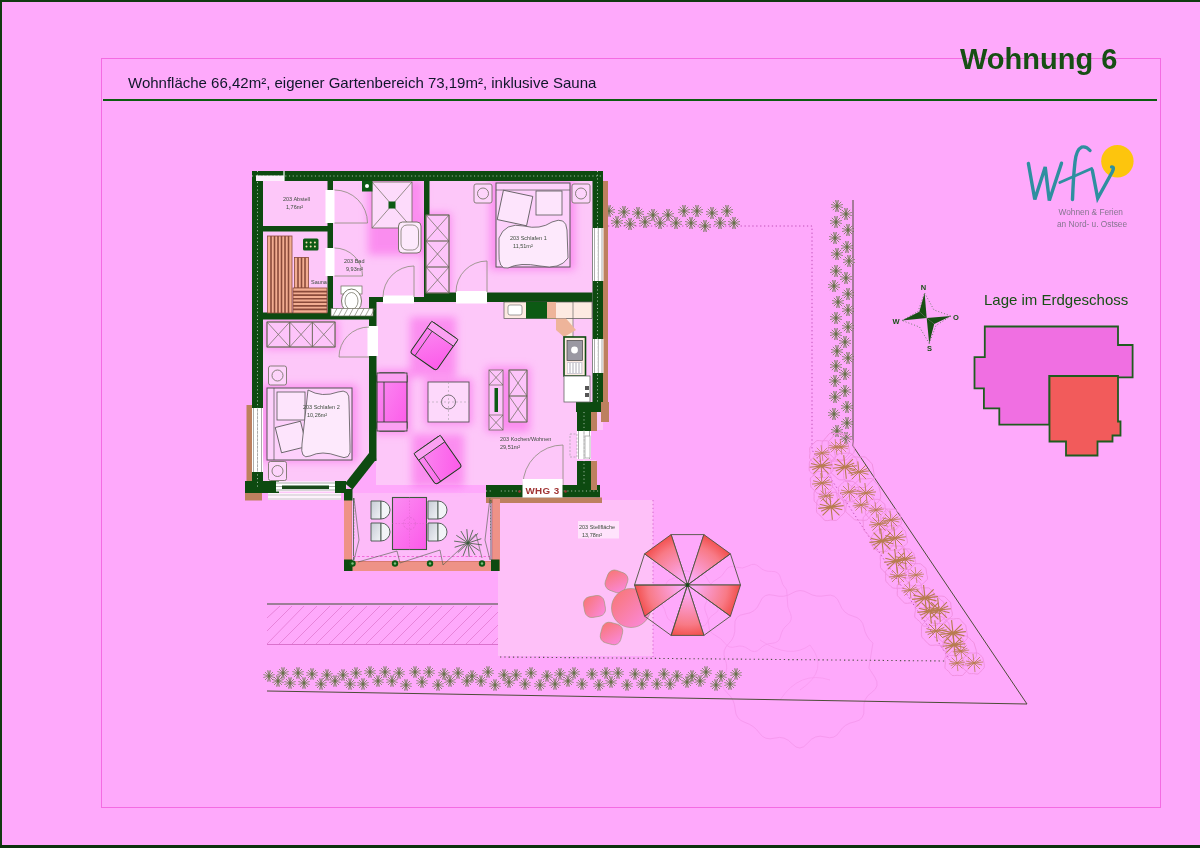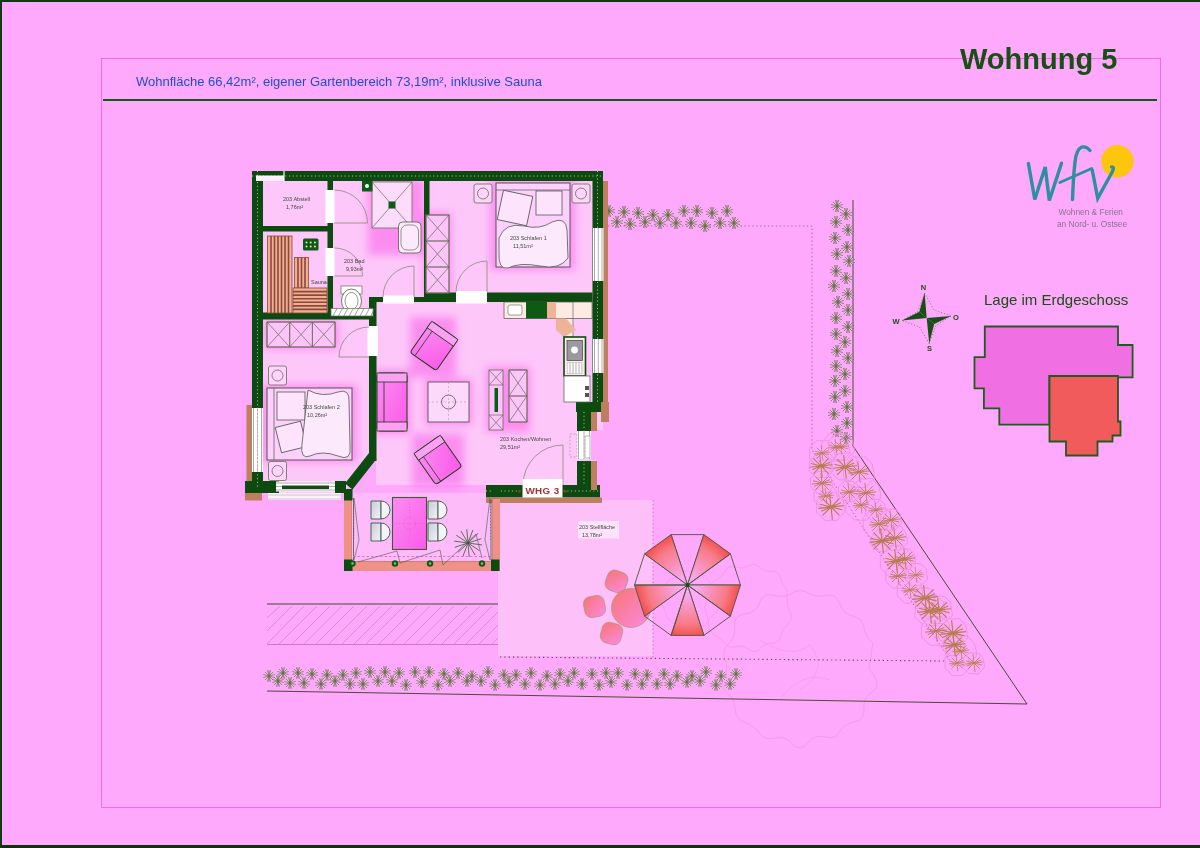--- a/index.html
+++ b/index.html
@@ -3,34 +3,34 @@
 <meta charset="utf-8">
 <style>
   html,body{margin:0;padding:0;}
   body{width:1200px;height:848px;background:#fea9fb;overflow:hidden;position:relative;
        font-family:"Liberation Sans", sans-serif;}
   #edgeTop{position:absolute;left:0;top:0;width:1200px;height:2px;background:#123a12;}
   #edgeLeft{position:absolute;left:0;top:0;width:2px;height:848px;background:#123a12;}
   #edgeBottom{position:absolute;left:0;top:845px;width:1200px;height:3px;background:#0d330d;}
   #outerbox{position:absolute;left:101px;top:58px;width:1058px;height:748px;
             border:1px solid #f46be2;}
-  #title{position:absolute;left:136px;top:74px;font-size:13px;color:#1d4ed8;}
+  #title{position:absolute;left:128px;top:74px;font-size:15px;color:#0f172a;}
   #titleline{position:absolute;left:103px;top:99px;width:1054px;height:2px;background:#0c5c10;}
   #wohnung{position:absolute;left:960px;top:43px;font-size:29px;font-weight:bold;color:#174f14;}
   svg{position:absolute;left:0;top:0;}
 </style>
 </head>
 <body>
 <div id="outerbox"></div>
 <div id="edgeTop"></div>
 <div id="edgeLeft"></div>
 <div id="edgeBottom"></div>
 <div id="titleline"></div>
 <div id="title">Wohnfläche 66,42m², eigener Gartenbereich 73,19m², inklusive Sauna</div>
-<div id="wohnung">Wohnung 5</div>
+<div id="wohnung">Wohnung 6</div>
 <svg width="1200" height="848" viewBox="0 0 1200 848">
 <defs>
   <linearGradient id="furn" x1="0" y1="0" x2="1" y2="1">
     <stop offset="0" stop-color="#fb8df2"></stop>
         <stop offset="1" stop-color="#fc59e9"></stop>
   </linearGradient>
   <linearGradient id="chairg" x1="0" y1="0" x2="1" y2="1">
     <stop offset="0" stop-color="#f8756f"></stop>
         <stop offset="1" stop-color="#fb8ae4"></stop>
   </linearGradient>

